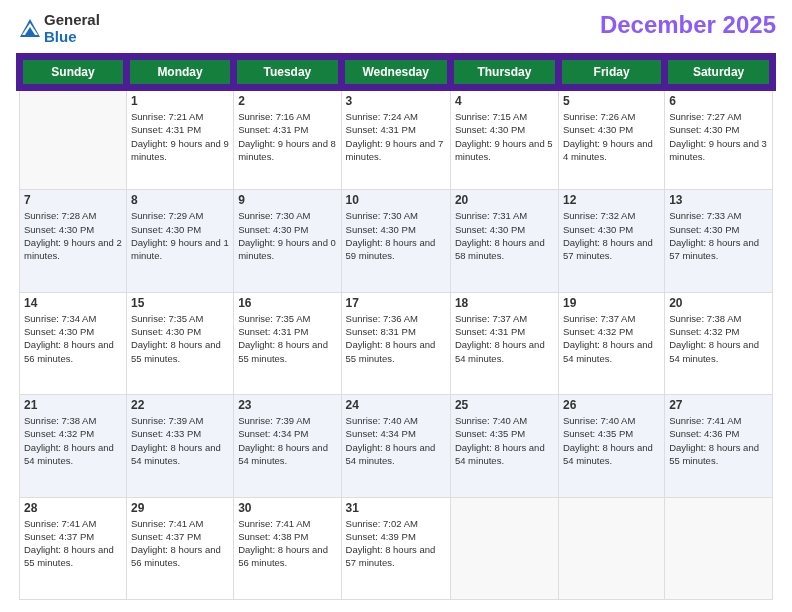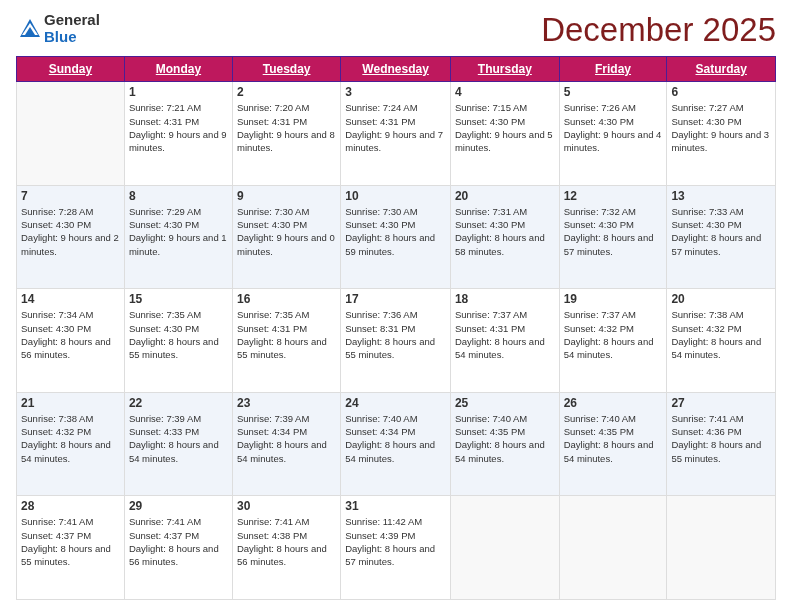--- a/index.html
+++ b/index.html
@@ -43,43 +43,42 @@
       color: #1a6bbf;
     }
     .logo-icon {
       width: 28px;
       height: 28px;
     }
     .title-block {
       text-align: right;
     }
     .month-title {
-      font-size: 33px;
-      font-weight: normal;
-      color: #7f1d1d;
+      font-size: 24px;
+      font-weight: bold;
+      color: #8b5cf6;
       line-height: 1.1;
     }
     .location-subtitle {
       font-size: 14px;
       color: #555;
     }
     .calendar {
       width: 100%;
       border-collapse: collapse;
       flex: 1;
     }
     .calendar th {
-      background-color: #be185d;
+      background-color: #15803d;
       color: #fff;
       font-size: 12px;
       font-weight: bold;
       text-align: center;
       padding: 5px 2px;
-      border: 1px solid #4c1d95;
-      text-decoration: underline;
+      border: 7px solid #4c1d95;
     }
     .calendar td {
       vertical-align: top;
       border: 1px solid #ddd;
       padding: 3px 4px;
       width: 113px;
       height: 88px;
       font-size: 9.5px;
       color: #333;
       background: #fff;
@@ -140,21 +139,21 @@
     <tr>
           <td class="empty"></td>
           <td>
             <span class="day-number">1</span>
             <div class="cell-text" style="white-space: pre-line;">Sunrise: 7:21 AM
 Sunset: 4:31 PM
 Daylight: 9 hours and 9 minutes.</div>
           </td>
           <td>
             <span class="day-number">2</span>
-            <div class="cell-text" style="white-space: pre-line;">Sunrise: 7:20 AM
+            <div class="cell-text" style="white-space: pre-line;">Sunrise: 7:16 AM
 Sunset: 4:31 PM
 Daylight: 9 hours and 8 minutes.</div>
           </td>
           <td>
             <span class="day-number">3</span>
             <div class="cell-text" style="white-space: pre-line;">Sunrise: 7:24 AM
 Sunset: 4:31 PM
 Daylight: 9 hours and 7 minutes.</div>
           </td>
           <td>
@@ -322,21 +321,21 @@
 Daylight: 8 hours and 56 minutes.</div>
           </td>
           <td>
             <span class="day-number">30</span>
             <div class="cell-text" style="white-space: pre-line;">Sunrise: 7:41 AM
 Sunset: 4:38 PM
 Daylight: 8 hours and 56 minutes.</div>
           </td>
           <td>
             <span class="day-number">31</span>
-            <div class="cell-text" style="white-space: pre-line;">Sunrise: 11:42 AM
+            <div class="cell-text" style="white-space: pre-line;">Sunrise: 7:02 AM
 Sunset: 4:39 PM
 Daylight: 8 hours and 57 minutes.</div>
           </td>
           <td class="empty"></td>
           <td class="empty"></td>
           <td class="empty"></td>
         </tr>
       </tbody>
   </table>
 </div>

